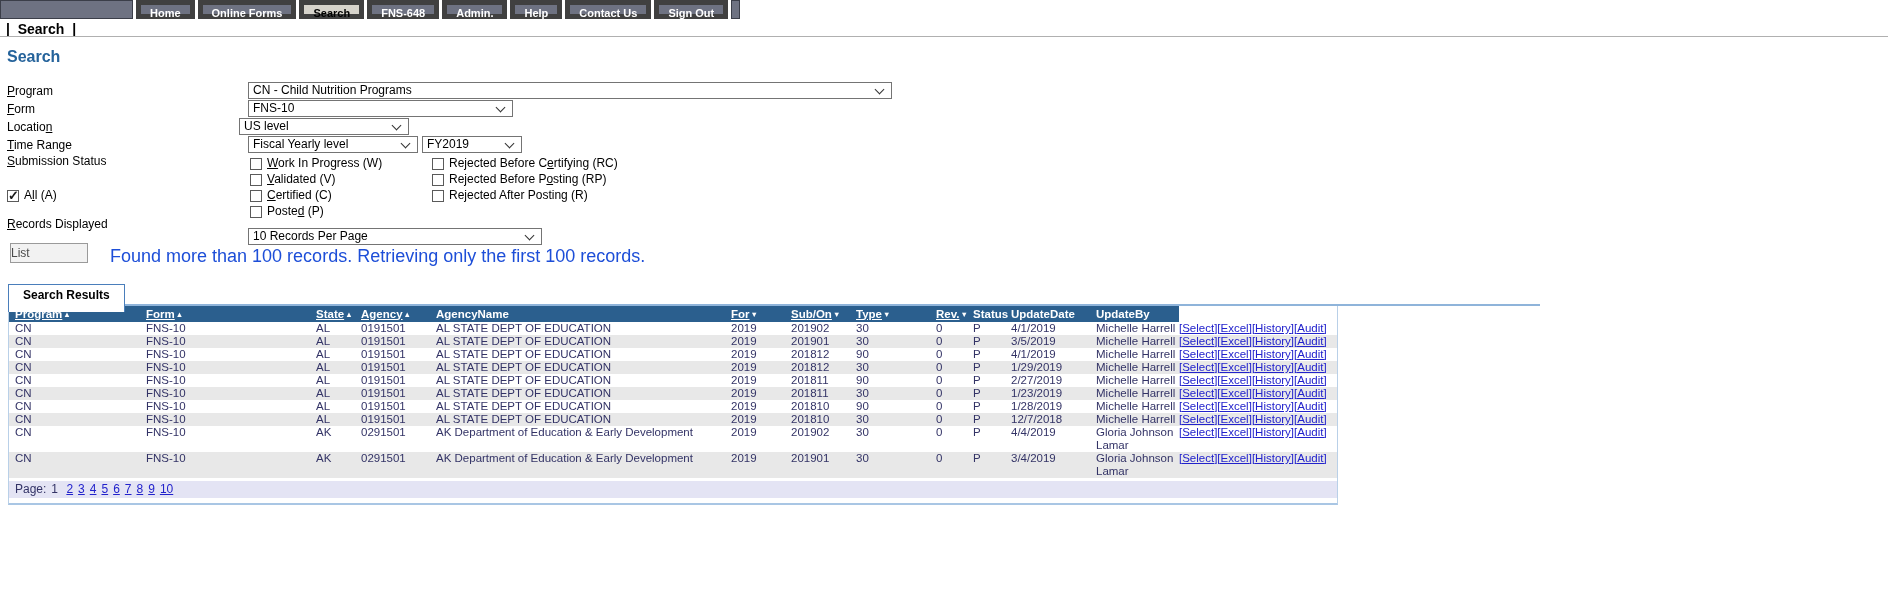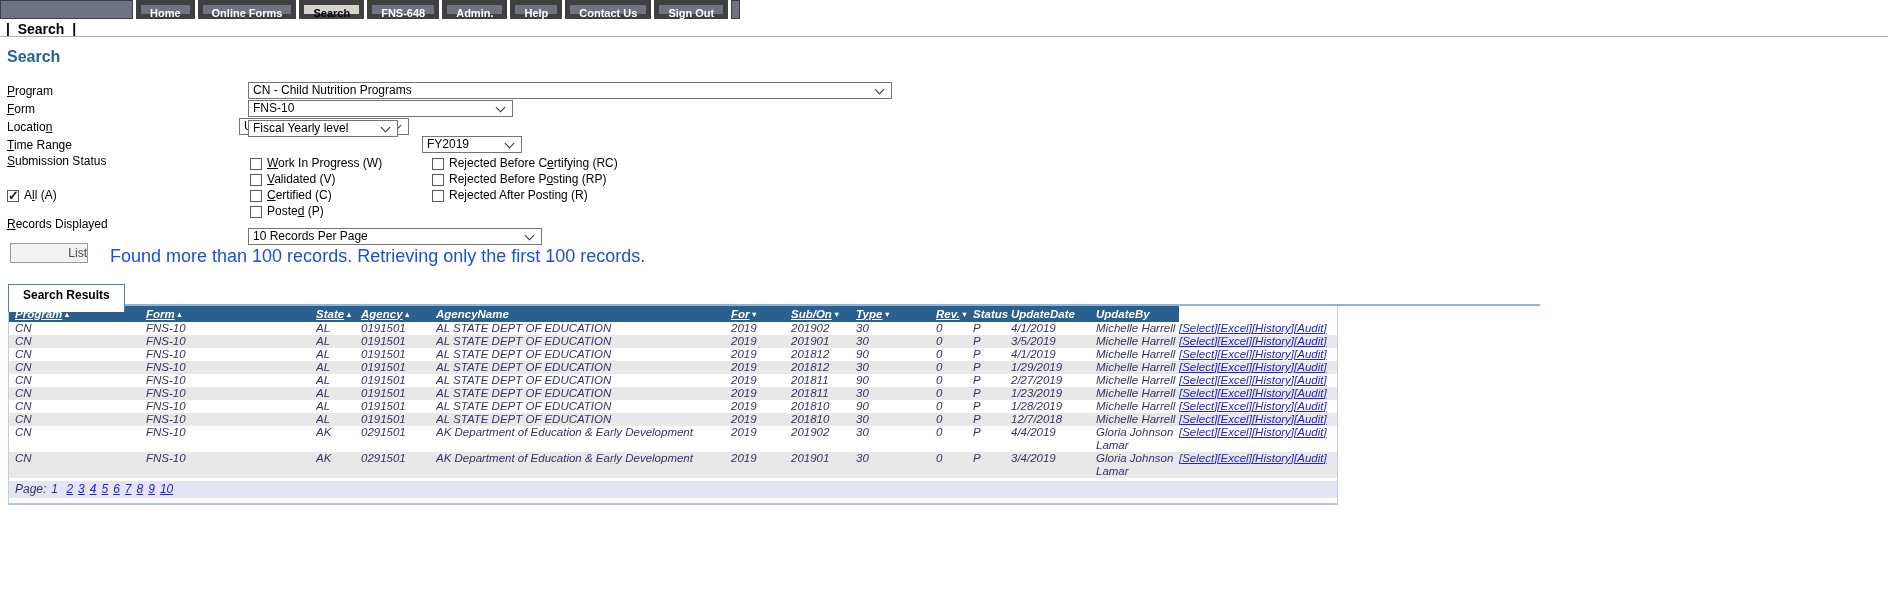--- a/index.html
+++ b/index.html
@@ -49,35 +49,35 @@
     display: inline-block; margin-right: 5px; position: relative; cursor: pointer; flex: 0 0 12px;
   }
   .checkbox.checked::after {
     content: "\2713"; position: absolute; left: 0px; top: -3px;
     font-size: 13px; font-weight: bold; color: #1a1a1a;
   }
   .check-label { font-size: 12px; white-space: nowrap; }
   .btn-list {
     position: absolute; left: 10px; top: 243px; width: 78px; height: 20px;
     background: #f2f2f2; border: 1px solid #9a9a9a; font-size: 12px; color: #4a4a4a;
-    text-align: right; line-height: 18px; cursor: pointer;
+    text-align: left; line-height: 18px; cursor: pointer;
   }
   .msg-red { position: absolute; left: 110px; top: 246px; font-size: 18px; font-weight: normal; color: #1d4ed8; }
 
   
   .tab-line { position: absolute; top: 304px; left: 8px; width: 1532px; height: 2px; background: #8fb4da; }
   .results-tab {
     position: absolute; top: 284px; left: 8px; height: 28px; z-index: 2;
     background: #ffffff; border: 1px solid #4a7ebb; border-bottom: none;
     font-size: 12px; font-weight: bold; padding: 3px 14px 0 14px; cursor: pointer;
   }
   .results-box {
     position: absolute; top: 306px; left: 8px; width: 1330px;
     border-left: 1px solid #b9d0e8; border-right: 1px solid #b9d0e8;
-    border-bottom: 2px solid #a9c6e4; background: #ffffff; padding-bottom: 5px; font-style: italic;
+    border-bottom: 2px solid #a9c6e4; background: #ffffff; padding-bottom: 5px;
   }
   table.results { border-collapse: collapse; table-layout: fixed; width: 1328px; }
   table.results th {
     background: #2b5f8e; color: #ffffff; font-size: 11.5px; font-weight: bold;
     text-align: left; height: 16px; line-height: 15px; white-space: nowrap; overflow: hidden;
   }
   table.results th .hlbl { text-decoration: underline; cursor: pointer; }
   table.results th .hlbl.nosort { text-decoration: none; cursor: default; }
   table.results th .arrow { font-size: 7.5px; vertical-align: 1px; margin-left: 1px; }
   table.results td {
@@ -127,21 +127,21 @@
   <div class="sel" style="top:100px; left:248px; width:265px">
     <span>FNS-10</span><span class="chev"></span>
   </div>
 
   <div class="flabel" style="top:120px">Locatio<u>n</u></div>
   <div class="sel" style="top:118px; left:239px; width:170px">
     <span>US level</span><span class="chev"></span>
   </div>
 
   <div class="flabel" style="top:138px"><u>T</u>ime Range</div>
-  <div class="sel" style="top:120px; left:248px; width:150px">
+  <div class="sel" style="top:136px; left:248px; width:170px">
     <span>Fiscal Yearly level</span><span class="chev"></span>
   </div>
   <div class="sel" style="top:136px; left:422px; width:100px">
     <span>FY2019</span><span class="chev"></span>
   </div>
 
   <div class="flabel" style="top:154px"><u>S</u>ubmission Status</div>
   <div class="check-col" style="top:154px; left:250px">
       <div class="check-row">
         <span class="checkbox"></span>

